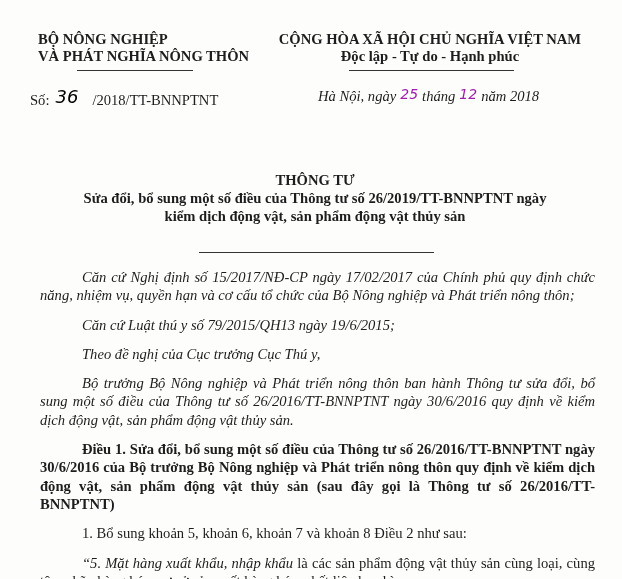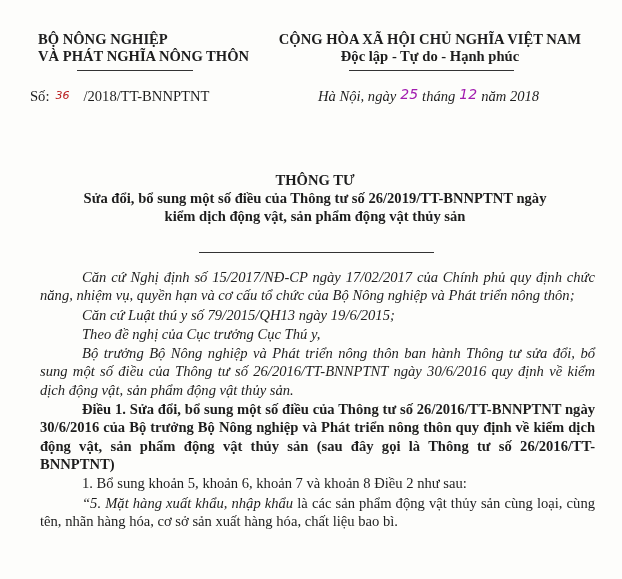--- a/index.html
+++ b/index.html
@@ -52,22 +52,22 @@
       background: #333;
     }
     .so-line {
       position: absolute;
       left: 30px; top: 88px;
       font-size: 14.6px;
     }
     .so-num {
       font-style: italic;
       font-family: "DejaVu Sans", sans-serif;
-      font-size: 11px;
-      color: #b91c1c;
+      font-size: 18px;
+      color: #000000;
       margin: 11px 14px 0 6px;
       position: relative;
       top: -2px;
     }
     .date-line {
       position: absolute;
       left: 318px; top: 88px;
       font-size: 14.6px;
       font-style: italic;
     }
@@ -102,21 +102,21 @@
       font-size: 14.6px;
       line-height: 18.3px;
       text-align: justify;
     }
     .body p {
       margin: 0;
       text-indent: 42px;
     }
     .body p.it { font-style: italic; }
     .body p.bd { font-weight: bold; }
-    .body p + p { margin-top: 1px; }
+    .body p + p { margin-top: 11px; }
     .em { font-style: italic; }
   </style>
 </head>
 <body>
 
 <div class="page">
 
   <div class="hdr-left">
     <div>BỘ NÔNG NGHIỆP</div>
     <div>VÀ PHÁT NGHĨA NÔNG THÔN</div>

